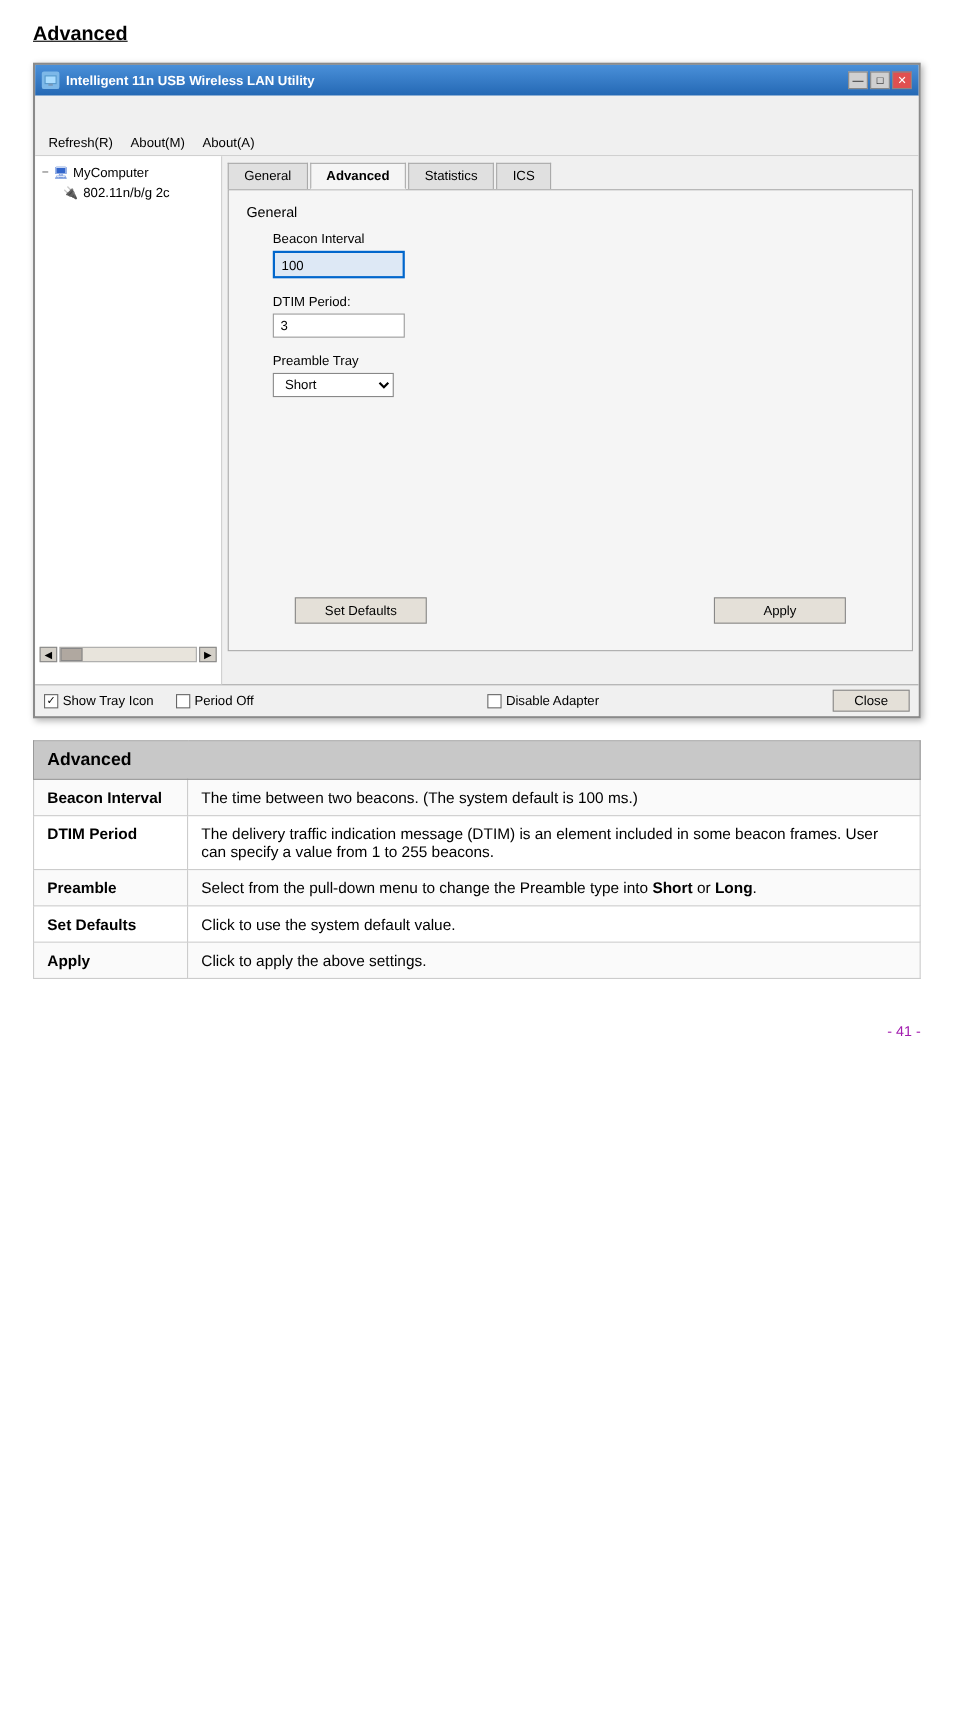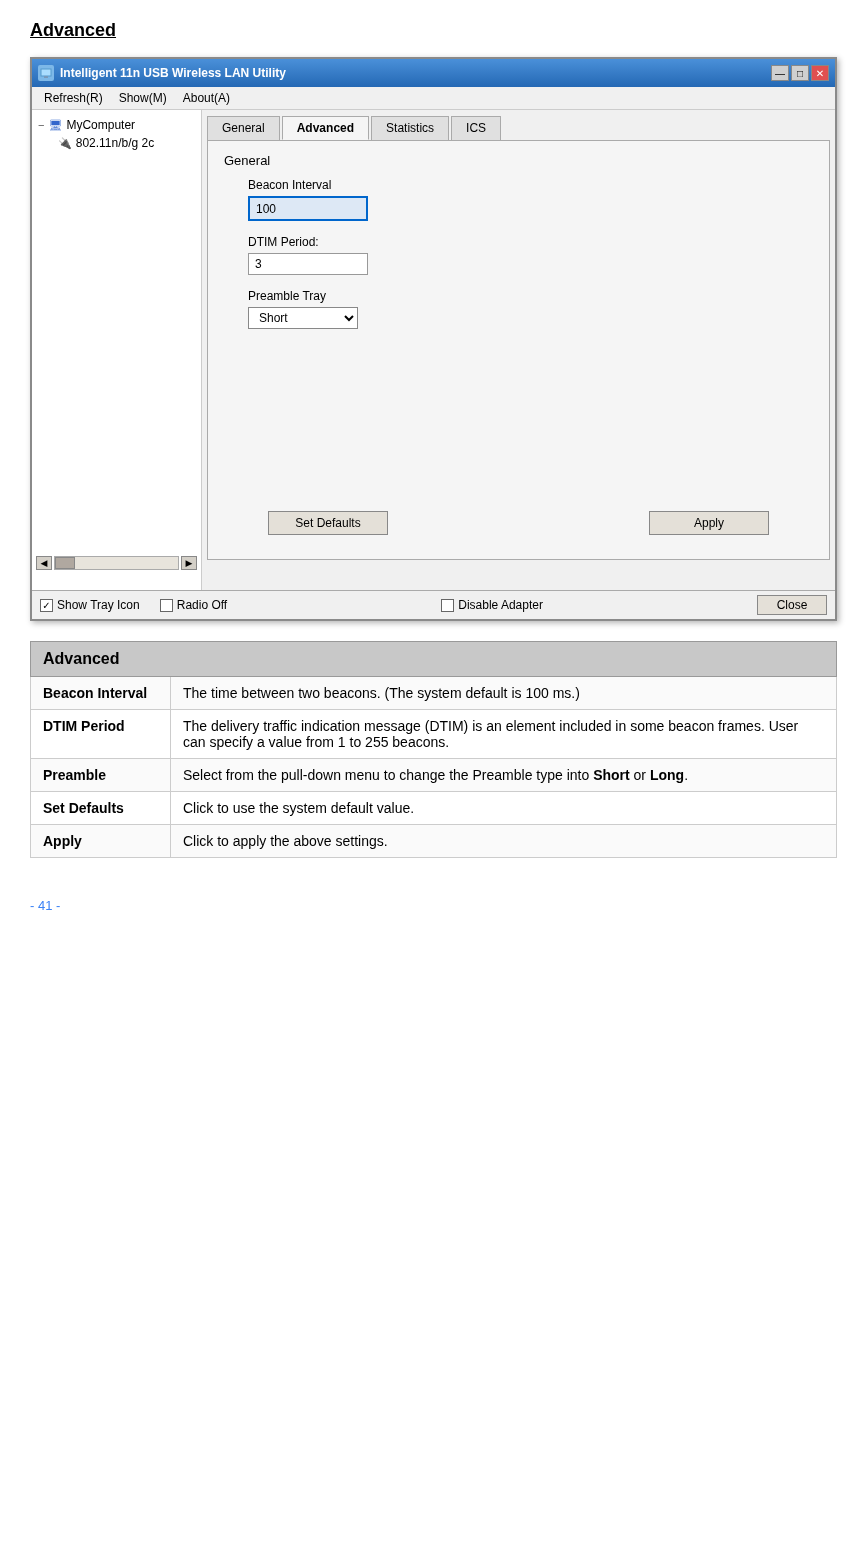--- a/index.html
+++ b/index.html
@@ -90,20 +90,21 @@
       display: flex;
       gap: 0;
       padding: 2px 4px;
       border-bottom: 1px solid #ccc;
       font-size: 12px;
     }
 
     .menu-item {
       padding: 2px 8px;
       cursor: pointer;
+      margin-top: 32px;
     }
 
     
     .window-body {
       display: flex;
       background: #f0f0f0;
       min-height: 480px;
     }
 
     
@@ -337,24 +338,24 @@
     }
 
     .info-table .label-cell {
       font-weight: bold;
       width: 140px;
       white-space: nowrap;
     }
 
     
     .page-footer {
-      text-align: left;
+      text-align: right;
       margin-top: 40px;
       font-size: 13px;
-      color: #3b82f6;
+      color: #a21caf;
     }
   </style>
 </head>
 <body>
 
 <div class="page-content">
 
   <div class="page-heading">Advanced</div>
 
   <div class="app-window">
@@ -371,21 +372,21 @@
       </div>
       <div class="title-bar-buttons">
         <div class="title-btn">—</div>
         <div class="title-btn">□</div>
         <div class="title-btn close-btn">✕</div>
       </div>
     </div>
 
     <div class="menu-bar">
       <div class="menu-item">Refresh(R)</div>
-      <div class="menu-item">Show(M)</div>
+      <div class="menu-item">About(M)</div>
       <div class="menu-item">About(A)</div>
     </div>
 
     <div class="window-body">
 
       <div class="left-panel">
         <div class="tree-item">
           <span class="tree-icon">−</span>
           <span class="tree-icon tree-icon-computer">🖥</span>
           <span>MyComputer</span>
@@ -447,21 +448,21 @@
     </div>
 
     <div class="status-bar">
       <div class="status-left">
         <div class="checkbox-item">
           <div class="checkbox-box checked">✓</div>
           <span>Show Tray Icon</span>
         </div>
         <div class="checkbox-item">
           <div class="checkbox-box"></div>
-          <span>Radio Off</span>
+          <span>Period Off</span>
         </div>
       </div>
 
       <div class="checkbox-item">
         <div class="checkbox-box"></div>
         <span>Disable Adapter</span>
       </div>
 
       <button class="win-button" style="min-width:70px; padding: 2px 12px; text-align: center;">Close</button>
     </div>

